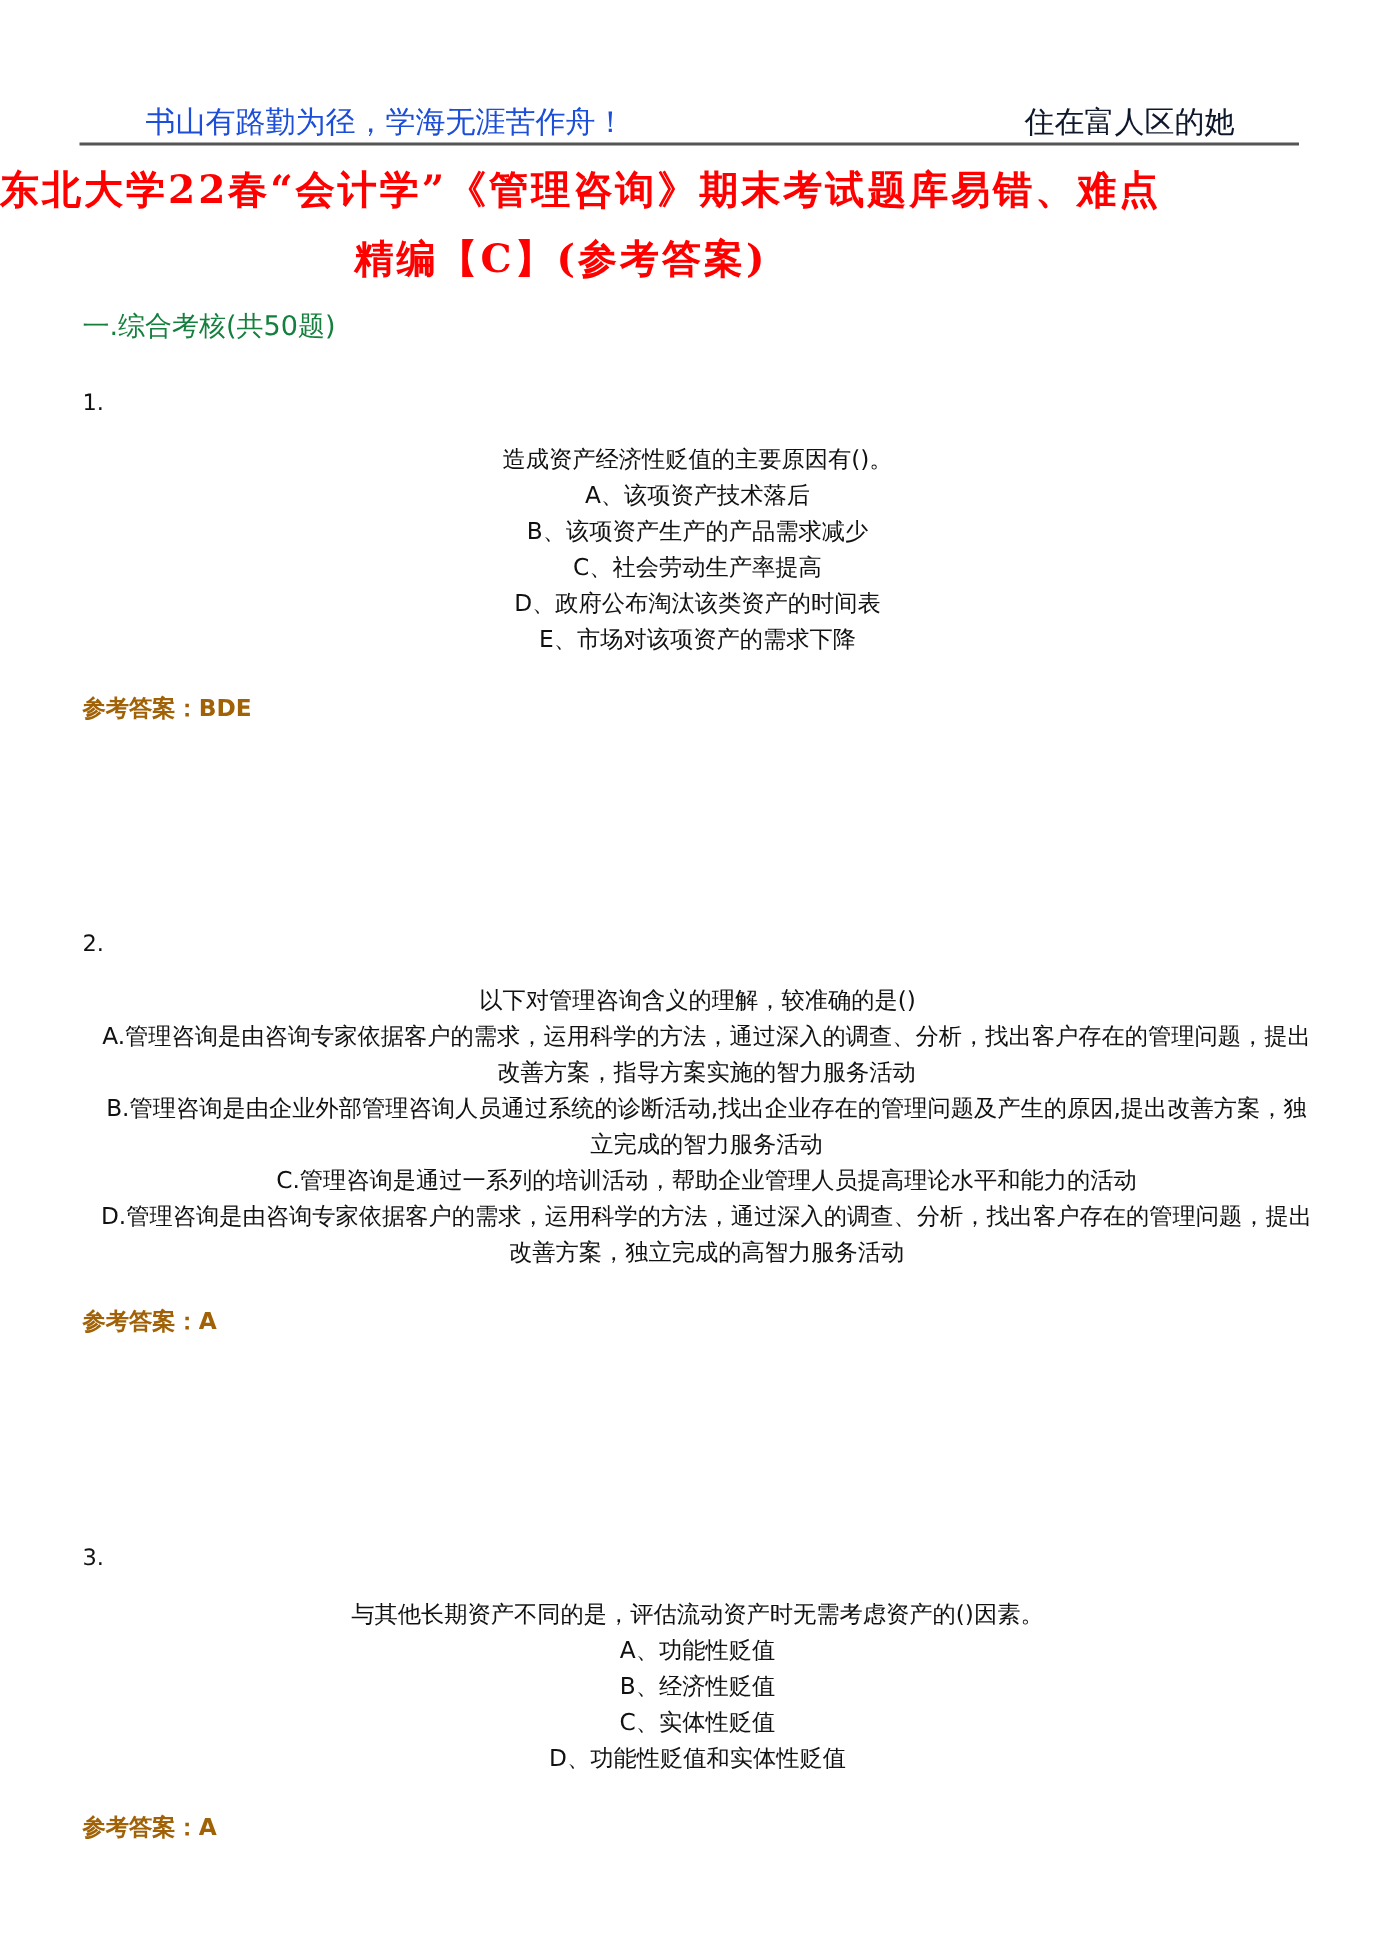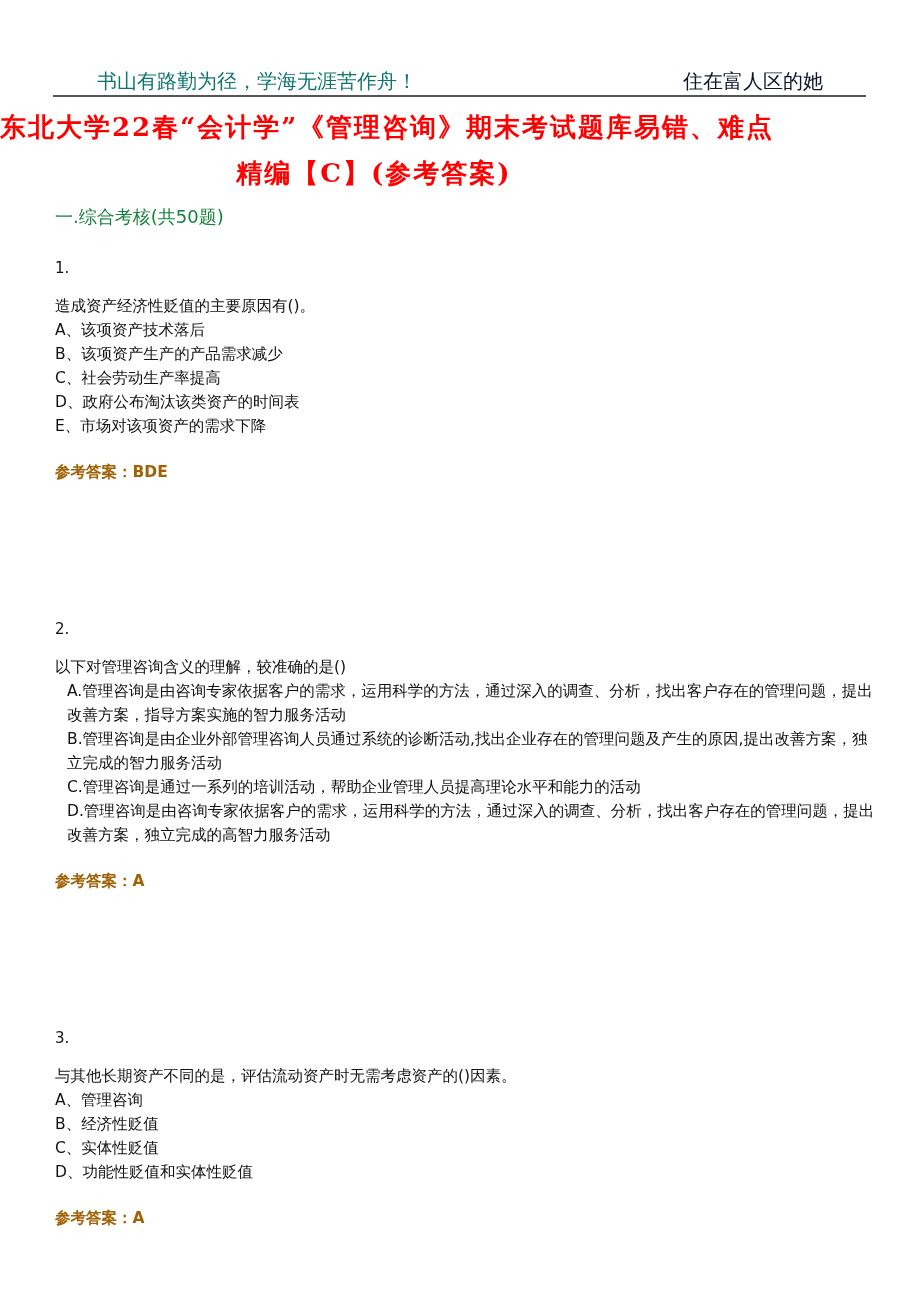--- a/index.html
+++ b/index.html
@@ -21,21 +21,21 @@
       top: 64px;
       width: 813px;
       height: 31px;
       border-bottom: 2px solid #555555;
     }
     .header-motto {
       position: absolute;
       left: 44px;
       top: 4px;
       font-size: 20px;
-      color: #0f766e;
+      color: #1d4ed8;
       letter-spacing: 0px;
       white-space: nowrap;
     }
     .header-author {
       position: absolute;
       right: 43px;
       top: 4px;
       font-size: 20px;
       color: #0f172a;
       white-space: nowrap;
@@ -75,20 +75,21 @@
     }
     .q-number {
       display: block;
       font-size: 15px;
       height: 24px;
       margin-bottom: 14px;
     }
     .q-stem, .q-option {
       display: block;
       white-space: nowrap;
+      text-align: center;
     }
     .q-option.wrap {
       white-space: normal;
       margin-left: 12px;
     }
     .q-answer {
       display: block;
       margin-top: 22px;
       font-weight: bold;
       color: #a16207;
@@ -130,18 +131,18 @@
   <span class="q-option wrap">A.管理咨询是由咨询专家依据客户的需求，运用科学的方法，通过深入的调查、分析，找出客户存在的管理问题，提出改善方案，指导方案实施的智力服务活动</span>
   <span class="q-option wrap">B.管理咨询是由企业外部管理咨询人员通过系统的诊断活动,找出企业存在的管理问题及产生的原因,提出改善方案，独立完成的智力服务活动</span>
   <span class="q-option wrap">C.管理咨询是通过一系列的培训活动，帮助企业管理人员提高理论水平和能力的活动</span>
   <span class="q-option wrap">D.管理咨询是由咨询专家依据客户的需求，运用科学的方法，通过深入的调查、分析，找出客户存在的管理问题，提出改善方案，独立完成的高智力服务活动</span>
   <span class="q-answer">参考答案：A</span>
 </div>
 
 <div class="question" id="q3">
   <span class="q-number">3.</span>
   <span class="q-stem">与其他长期资产不同的是，评估流动资产时无需考虑资产的()因素。</span>
-  <span class="q-option">A、管理咨询</span>
+  <span class="q-option">A、功能性贬值</span>
   <span class="q-option">B、经济性贬值</span>
   <span class="q-option">C、实体性贬值</span>
   <span class="q-option">D、功能性贬值和实体性贬值</span>
   <span class="q-answer">参考答案：A</span>
 </div>
 
 </body></html>

